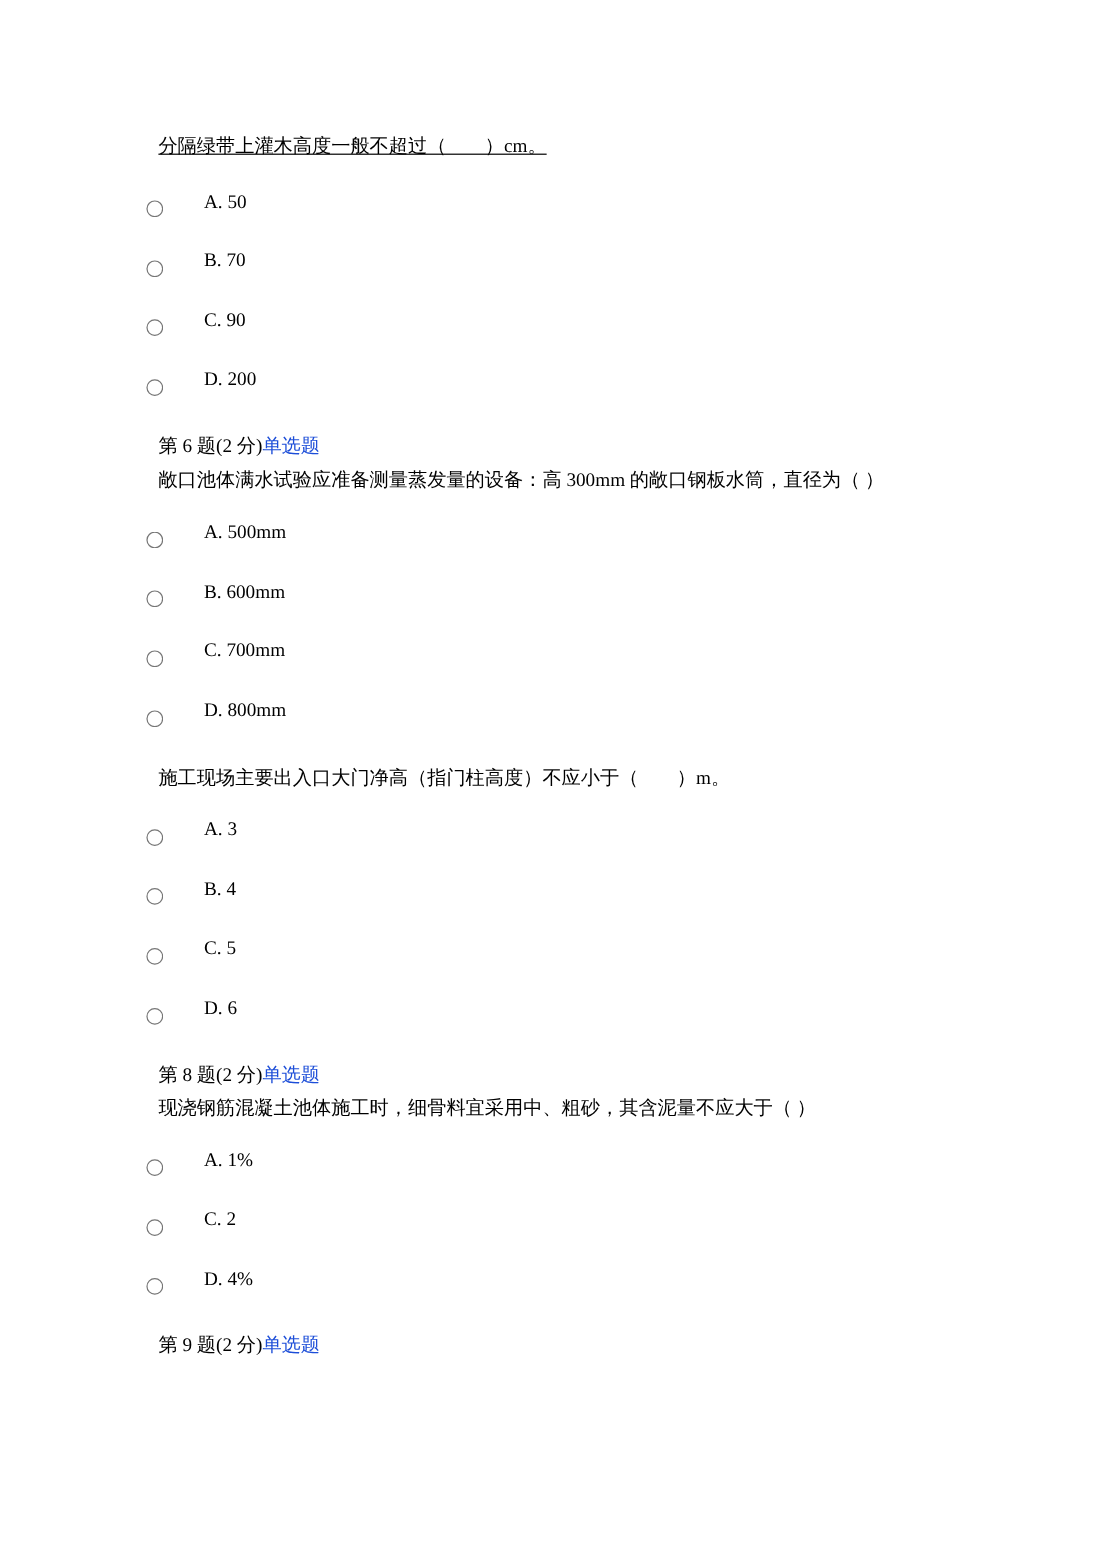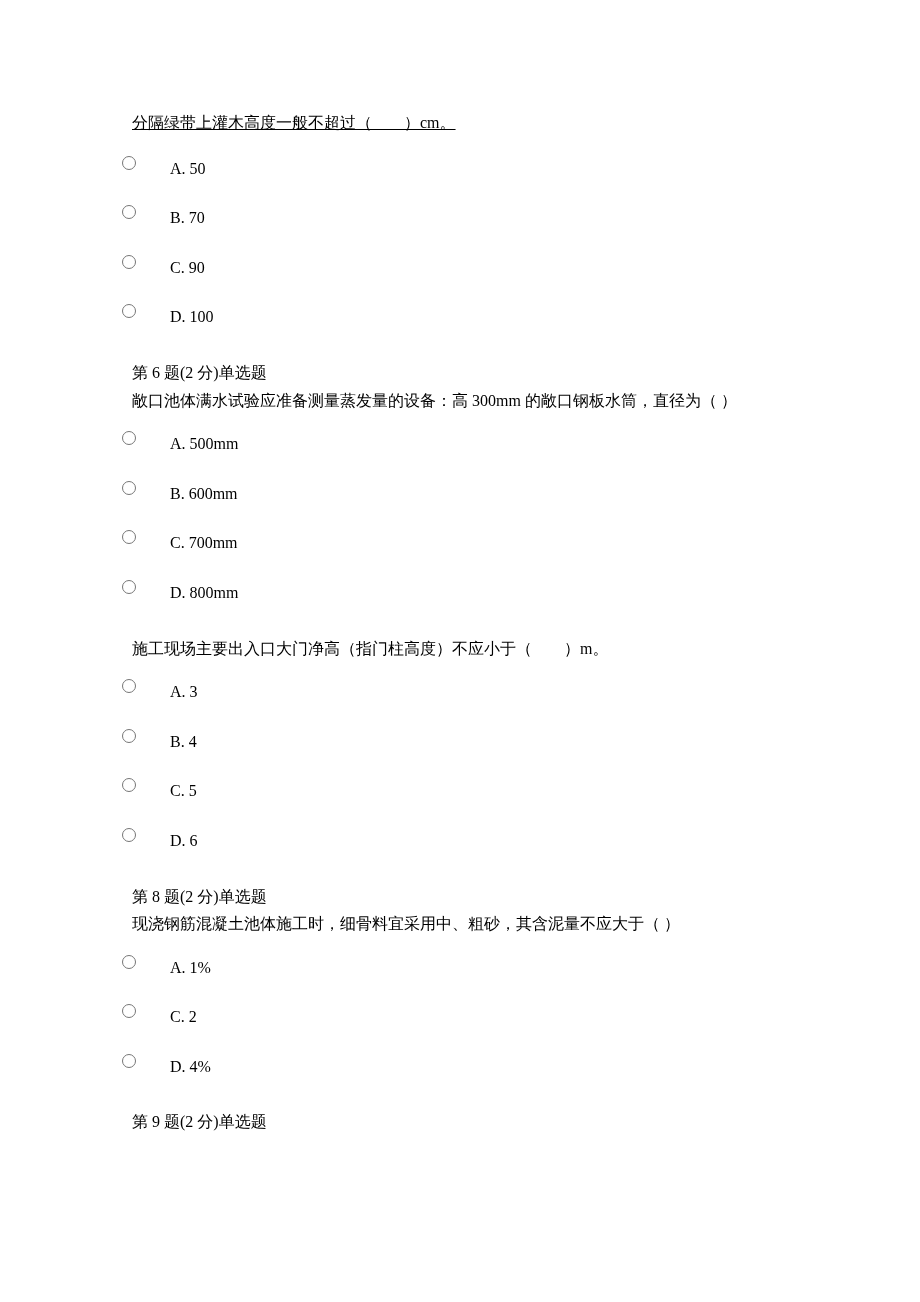--- a/index.html
+++ b/index.html
@@ -22,25 +22,25 @@
     .question-stem {
       margin-bottom: 8px;
       padding-left: 12px;
       text-decoration: underline;
     }
     .question-header {
       margin-bottom: 2px;
       padding-left: 12px;
     }
     .question-type {
-      color: #000000;
+      color: #1d4ed8;
     }
     .option-row {
       display: flex;
-      align-items: flex-start;
+      align-items: flex-end;
       padding: 12px 0;
     }
     .radio-wrap {
       width: 50px;
       display: flex;
       align-items: center;
       justify-content: flex-start;
       padding-left: 2px;
     }
     .radio-input {
@@ -75,21 +75,21 @@
   <div class="option-row">
     <div class="radio-wrap">
       <input type="radio" class="radio-input" name="q5" style="">
     </div>
     <div class="option-text">C. 90</div>
   </div>
   <div class="option-row">
     <div class="radio-wrap">
       <input type="radio" class="radio-input" name="q5" style="">
     </div>
-    <div class="option-text">D. 100</div>
+    <div class="option-text">D. 200</div>
   </div>
 </div>
 
 <div class="question-block">
   <div class="question-header">
     <span>  第 6 题(2 分)</span><span class="question-type">单选题</span>
   </div>
   <div class="question-text-row">敞口池体满水试验应准备测量蒸发量的设备：高 300mm 的敞口钢板水筒，直径为（ ）</div>
   <div class="option-row">
     <div class="radio-wrap">

